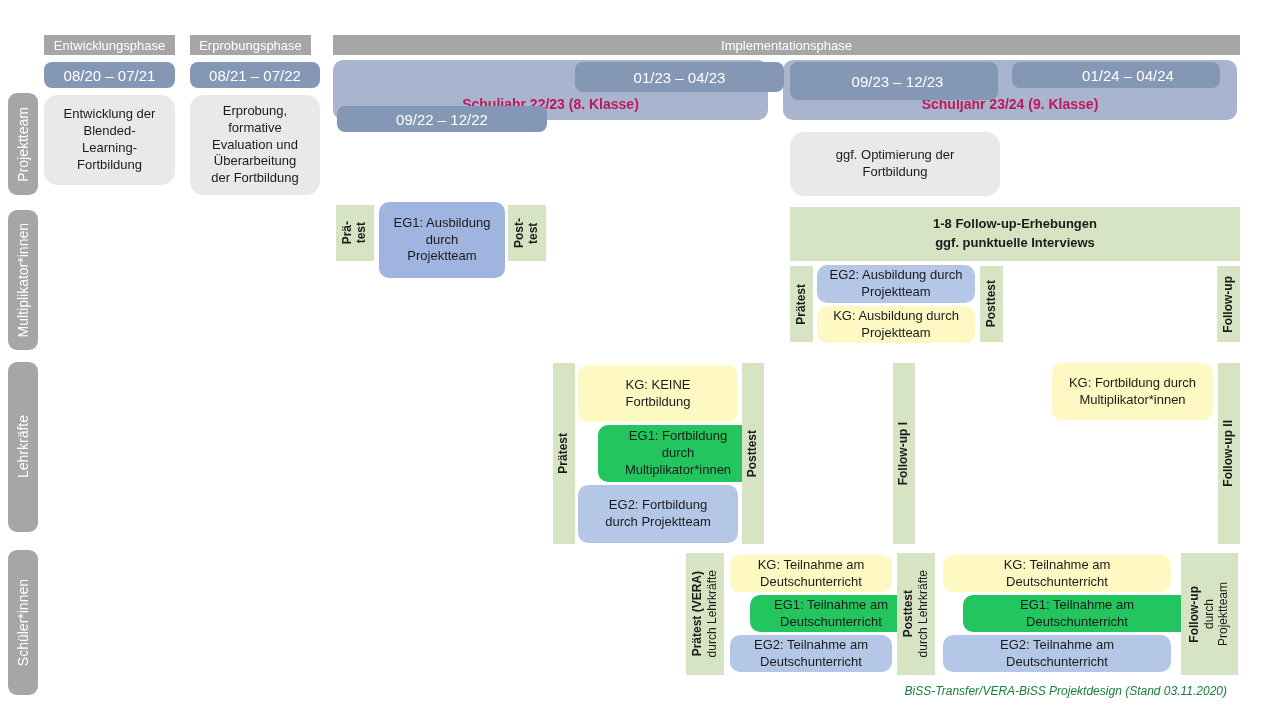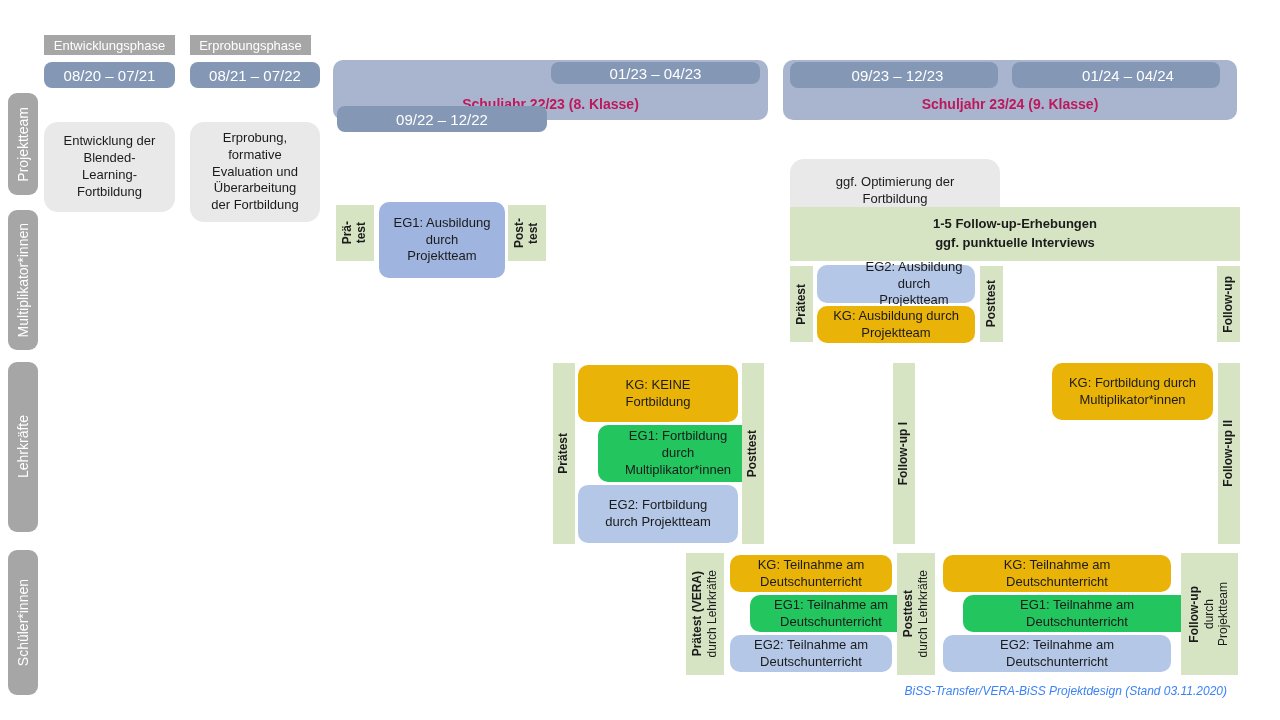--- a/index.html
+++ b/index.html
@@ -7,51 +7,52 @@
          font-family:"Liberation Sans","DejaVu Sans",sans-serif;}
   .abs{position:absolute;box-sizing:border-box;}
   .flexc{display:flex;align-items:center;justify-content:center;text-align:center;}
   .phase-bar{background:#a6a6a6;color:#ffffff;font-size:13px;}
   .date-bar{background:#8497b5;color:#ffffff;font-size:15px;border-radius:8px;}
   .sj-container{background:#a9b5ce;border-radius:10px;}
   .sj-label{color:#be185d;font-size:14px;font-weight:bold;}
   .row-label{background:#a6a6a6;color:#ffffff;font-size:14px;border-radius:9px;}
   .box{border-radius:10px;font-size:13px;color:#1b1b1b;white-space:pre-line;line-height:1.3;}
   .box.r14{border-radius:14px;}
-  .gray{background:#e9e9e9;margin-top:27px;}
-  .kg{background:#eab308;}
+  .gray{background:#e9e9e9;}
+  .kg{background:#fef9c3;}
   .eg1{background:#22c55e;margin-left:20px;}
   .eg1b{background:#a0b4e0;}
   .eg2{background:#b4c7e7;}
   .green{background:#d6e4c3;}
   .greenbox{font-weight:bold;font-size:13px;color:#1b1b1b;white-space:pre-line;line-height:1.45;}
   .vtext{writing-mode:vertical-rl;transform:rotate(180deg);white-space:pre-line;}
   .vlabel{font-weight:bold;font-size:12px;color:#1b1b1b;line-height:1.15;}
   .vsub{font-weight:normal;font-size:12px;color:#1b1b1b;line-height:1.15;}
   .vgroup{display:flex;flex-direction:row;align-items:center;justify-content:center;gap:1px;}
-  .caption{font-style:italic;font-size:12px;color:#3b82f6;text-align:right;}
+  .caption{font-style:italic;font-size:12px;color:#15803d;text-align:right;}
 </style>
 </head>
 <body>
 
 <div class="stage">
 
   <div class="abs flexc phase-bar" style="left:44px;top:35px;width:131px;height:20px;">Entwicklungsphase</div>
   <div class="abs flexc phase-bar" style="left:190px;top:35px;width:121px;height:20px;">Erprobungsphase</div>
+  <div class="abs flexc phase-bar" style="left:333px;top:35px;width:907px;height:20px;">Implementationsphase</div>
 
   <div class="abs sj-container" style="left:333px;top:60px;width:435px;height:60px;"></div>
   <div class="abs sj-container" style="left:783px;top:60px;width:454px;height:60px;"></div>
   <div class="abs flexc sj-label" style="left:333px;top:92px;width:435px;height:24px;">Schuljahr 22/23 (8. Klasse)</div>
   <div class="abs flexc sj-label" style="left:783px;top:92px;width:454px;height:24px;">Schuljahr 23/24 (9. Klasse)</div>
 
   <div class="abs flexc date-bar" style="left:44px;top:62px;width:131px;height:26px;">08/20 – 07/21</div>
   <div class="abs flexc date-bar" style="left:190px;top:62px;width:130px;height:26px;">08/21 – 07/22</div>
   <div class="abs flexc date-bar" style="left:337px;top:62px;width:210px;height:26px;margin-top:44px;">09/22 – 12/22</div>
-  <div class="abs flexc date-bar" style="left:551px;top:62px;width:209px;height:22px;">01/23 – 04/23</div>
-  <div class="abs flexc date-bar" style="left:790px;top:62px;width:208px;height:26px;padding-left:7px;">09/23 – 12/23</div>
+  <div class="abs flexc date-bar" style="left:575px;top:62px;width:209px;height:30px;">01/23 – 04/23</div>
+  <div class="abs flexc date-bar" style="left:790px;top:62px;width:208px;height:38px;padding-left:7px;">09/23 – 12/23</div>
   <div class="abs flexc date-bar" style="left:1012px;top:62px;width:208px;height:26px;padding-left:24px;">01/24 – 04/24</div>
 
   <div class="abs flexc row-label" style="left:8px;top:93px;width:30px;height:102px;">
     <span class="vtext">Projektteam</span>
   </div>
   <div class="abs flexc row-label" style="left:8px;top:210px;width:30px;height:140px;">
     <span class="vtext">Multiplikator*innen</span>
   </div>
   <div class="abs flexc row-label" style="left:8px;top:362px;width:30px;height:170px;">
     <span class="vtext">Lehrkräfte</span>
@@ -76,27 +77,27 @@
     <span class="vtext vlabel">Prä-
 test</span>
   </div>
   <div class="abs flexc box eg1b" style="left:379px;top:202px;width:126px;height:76px;">EG1: Ausbildung
 durch
 Projektteam</div>
   <div class="abs flexc green" style="left:508px;top:205px;width:38px;height:56px;">
     <span class="vtext vlabel">Post-
 test</span>
   </div>
-  <div class="abs flexc green greenbox" style="left:790px;top:207px;width:450px;height:54px;">1-5 Follow-up-Erhebungen
+  <div class="abs flexc green greenbox" style="left:790px;top:207px;width:450px;height:54px;">1-8 Follow-up-Erhebungen
 ggf. punktuelle Interviews</div>
 
   <div class="abs flexc green" style="left:790px;top:266px;width:23px;height:76px;">
     <span class="vtext vlabel">Prätest</span>
   </div>
-  <div class="abs flexc box eg2" style="left:817px;top:265px;width:158px;height:38px;padding-left:36px;">EG2: Ausbildung durch
+  <div class="abs flexc box eg2" style="left:817px;top:265px;width:158px;height:38px;">EG2: Ausbildung durch
 Projektteam</div>
   <div class="abs flexc box kg" style="left:817px;top:306px;width:158px;height:37px;">KG: Ausbildung durch
 Projektteam</div>
   <div class="abs flexc green" style="left:980px;top:266px;width:23px;height:76px;">
     <span class="vtext vlabel">Posttest</span>
   </div>
   <div class="abs flexc green" style="left:1217px;top:266px;width:23px;height:76px;">
     <span class="vtext vlabel">Follow-up</span>
   </div>
 

